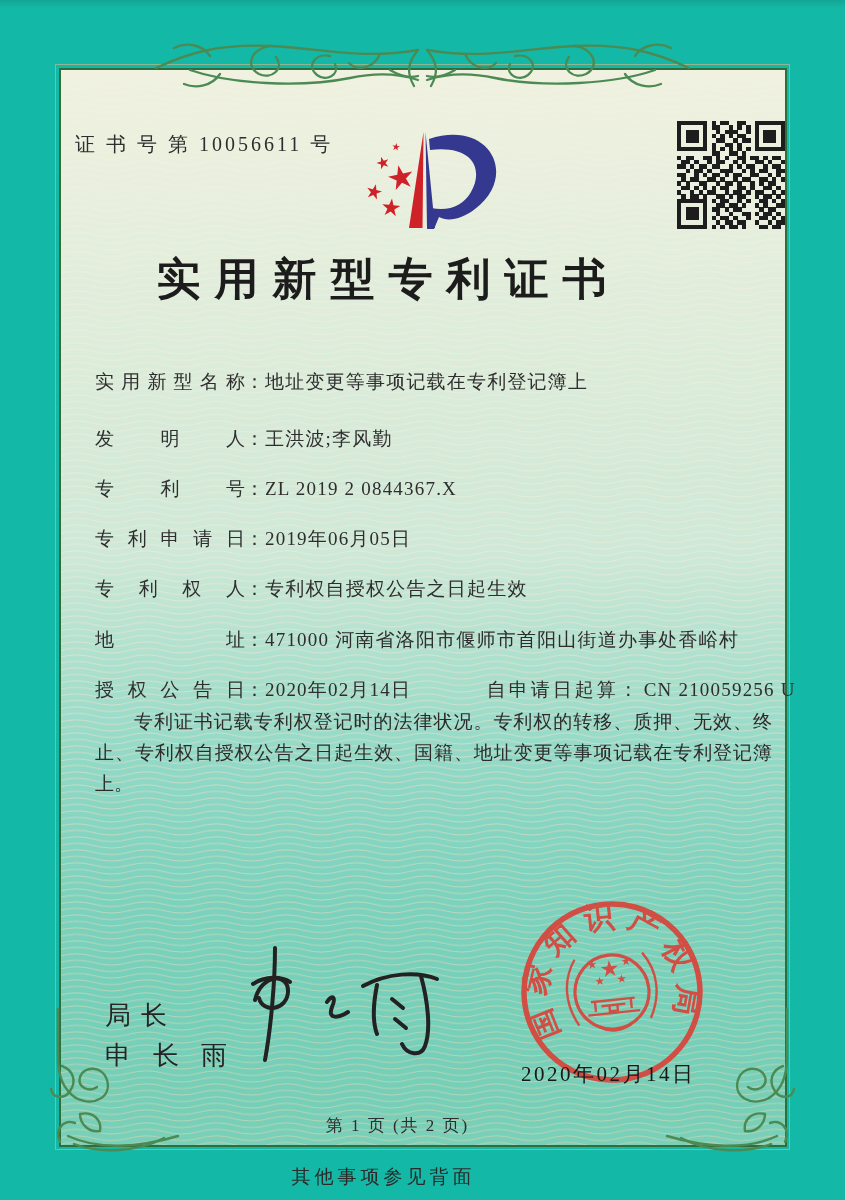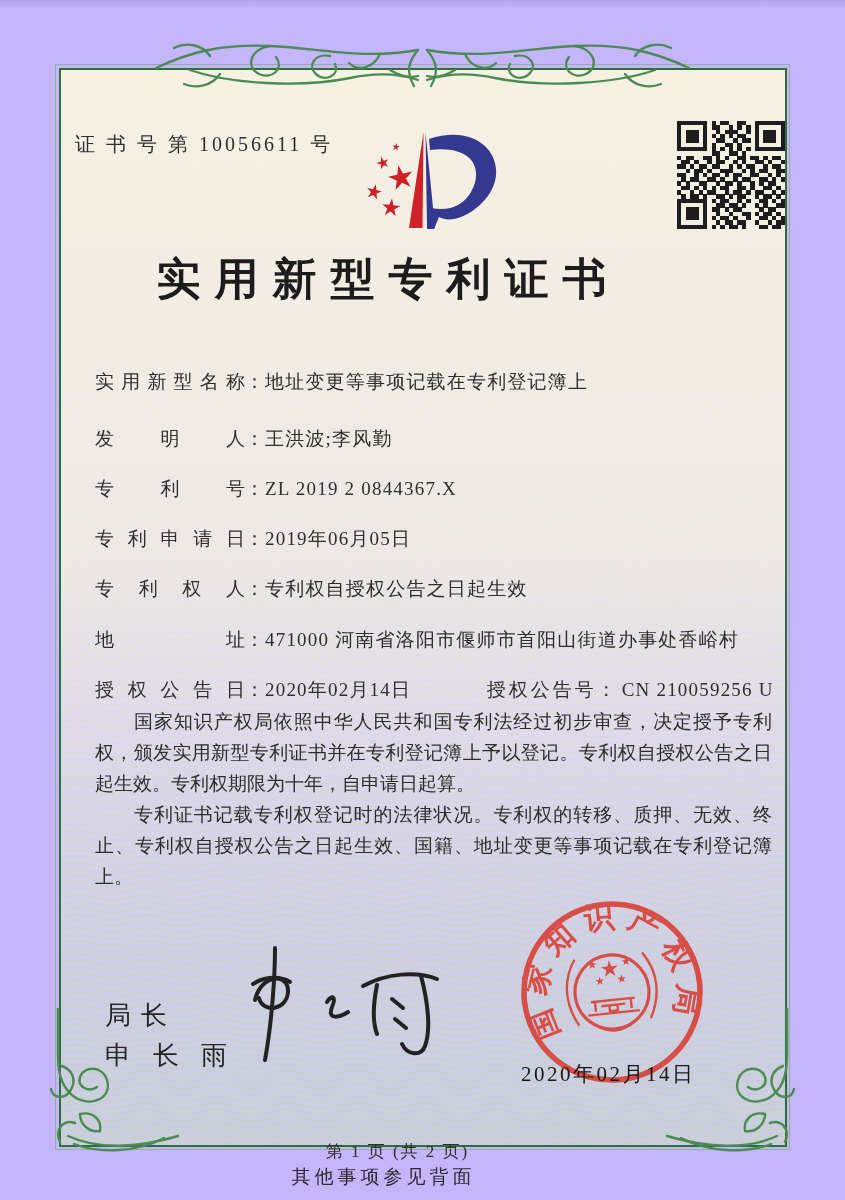--- a/index.html
+++ b/index.html
@@ -1,17 +1,17 @@
 <!DOCTYPE html>
 <html><head>
 <meta charset="utf-8">
 <style>
   html,body{margin:0;padding:0;}
   body{font-family:"Liberation Serif","DejaVu Serif",serif; background:#888;}
-  .page{position:relative; width:845px; height:1200px; background:#c4b5fd; overflow:hidden; margin:0 auto;}
+  .page{position:relative; width:845px; height:1200px; background:#14b8a6; overflow:hidden; margin:0 auto;}
   .page::before{content:""; position:absolute; left:0; top:0; right:0; height:8px;
     background:linear-gradient(rgba(0,0,0,.10),rgba(0,0,0,0)); z-index:9;}
   .bg-svg{position:absolute; left:59px; top:69px; z-index:0;}
   .frame{position:absolute; left:55px; top:64px; width:733px; height:1084px;
     border:1.5px solid #8fb591; z-index:1;}
   .frame-inner{position:absolute; inset:2.5px; border:2.5px solid #2e6e3c;}
   .orn{position:absolute; z-index:2;}
   .txt{position:absolute; color:#2b2b2b; z-index:3;}
   .cert-no{left:75px; top:131px; font-size:20px; letter-spacing:3px; color:#2e2e2e;}
   .title{left:0; width:777px; top:250px; text-align:center; font-size:44px; font-weight:700;
@@ -22,21 +22,21 @@
   .colon{display:inline-block; width:14px;}
   .val{letter-spacing:1.2px; margin-left:6px;}
   .g2label{letter-spacing:3px;}
   .paras{left:95px; top:706px; width:677px; font-size:19px; line-height:31px; z-index:3; position:absolute; color:#2c2c2c;}
   .paras p{margin:0; text-indent:2.05em; text-align:justify;}
   .officer-title{left:105px; top:998px; font-size:26px; letter-spacing:10px; color:#252525;}
   .officer-name{left:105px; top:1038px; font-size:26px; letter-spacing:22px; color:#252525;}
   .sig-svg{position:absolute; left:235px; top:942px; z-index:4;}
   .seal-svg{position:absolute; left:512px; top:892px; z-index:5; transform:rotate(-6deg); opacity:.93;}
   .seal-date{left:521px; top:1060px; font-size:21px; letter-spacing:2.5px; color:#171717; z-index:6;}
-  .page-num{left:0; width:795px; top:1140px; text-align:center; font-size:17px; letter-spacing:2px; color:#2e2e2e;}
+  .page-num{left:0; width:795px; top:1114px; text-align:center; font-size:17px; letter-spacing:2px; color:#2e2e2e;}
   .back-note{left:0; width:767px; top:1164px; text-align:center; font-size:19px; letter-spacing:4px; color:#2a2a2a;}
   .logo-svg{position:absolute; left:338px; top:126px; z-index:3;}
   .qr-svg{position:absolute; left:677px; top:121px; z-index:3;}
 </style>
 </head>
 <body>
 
 <div class="page">
 
   <svg class="bg-svg" width="727" height="1078">
@@ -504,25 +504,24 @@
 
   <div class="txt row" style="top:677px;">
     <span class="jchars">
         <i>授</i>
         <i>权</i>
         <i>公</i>
         <i>告</i>
         <i>日</i>
       </span><span class="colon">：</span><span class="val">2020年02月14日</span>
     <span style="display:inline-block; width:66px;"></span>
-    <span class="g2label">授权公告号</span><span>：</span><span class="val">CN 210059256 U</span>
+    <span class="g2label">自申请日起算</span><span>：</span><span class="val">CN 210059256 U</span>
   </div>
 
   <div class="paras">
-    <p>国家知识产权局依照中华人民共和国专利法经过初步审查，决定授予专利权，颁发实用新型专利证书并在专利登记簿上予以登记。专利权自授权公告之日起生效。专利权期限为十年，自申请日起算。</p>
     <p>专利证书记载专利权登记时的法律状况。专利权的转移、质押、无效、终止、专利权自授权公告之日起生效、国籍、地址变更等事项记载在专利登记簿上。</p>
   </div>
 
   <div class="txt officer-title">局长</div>
   <div class="txt officer-name">申长雨</div>
 
   <svg class="sig-svg" width="215" height="125" viewBox="0 0 215 125">
     <g fill="none" stroke="#222" stroke-width="4" stroke-linecap="round" stroke-linejoin="round">
       <path d="M18,42 C30,34 46,34 55,40"></path>
       <path d="M20,58 C26,32 54,30 53,50 C52,68 28,72 24,56"></path>

